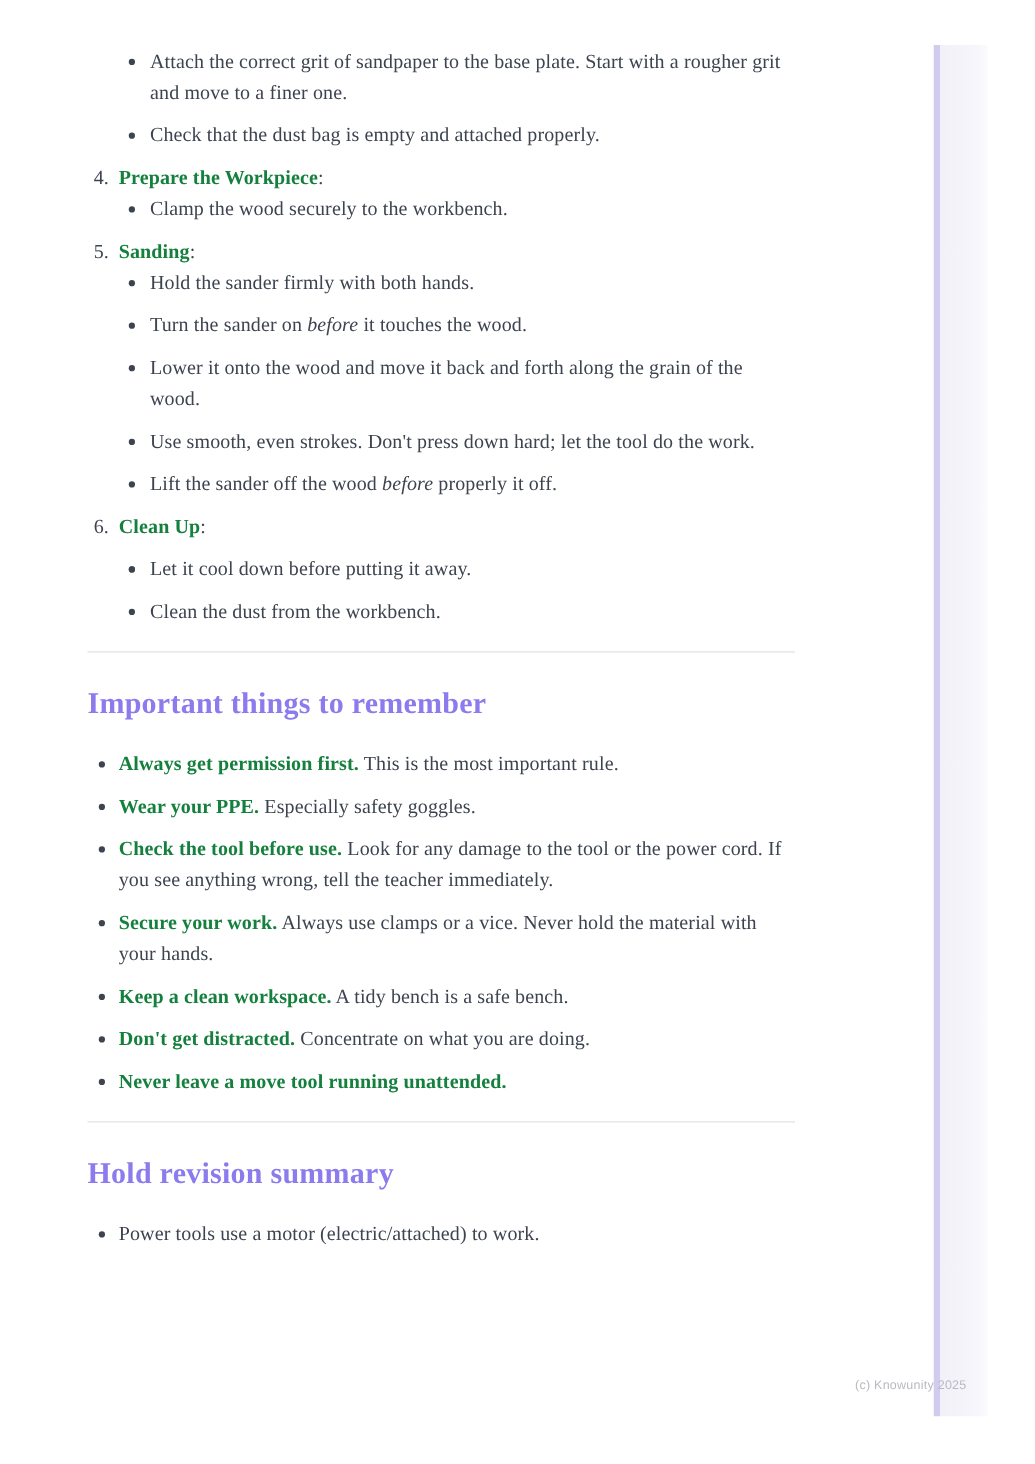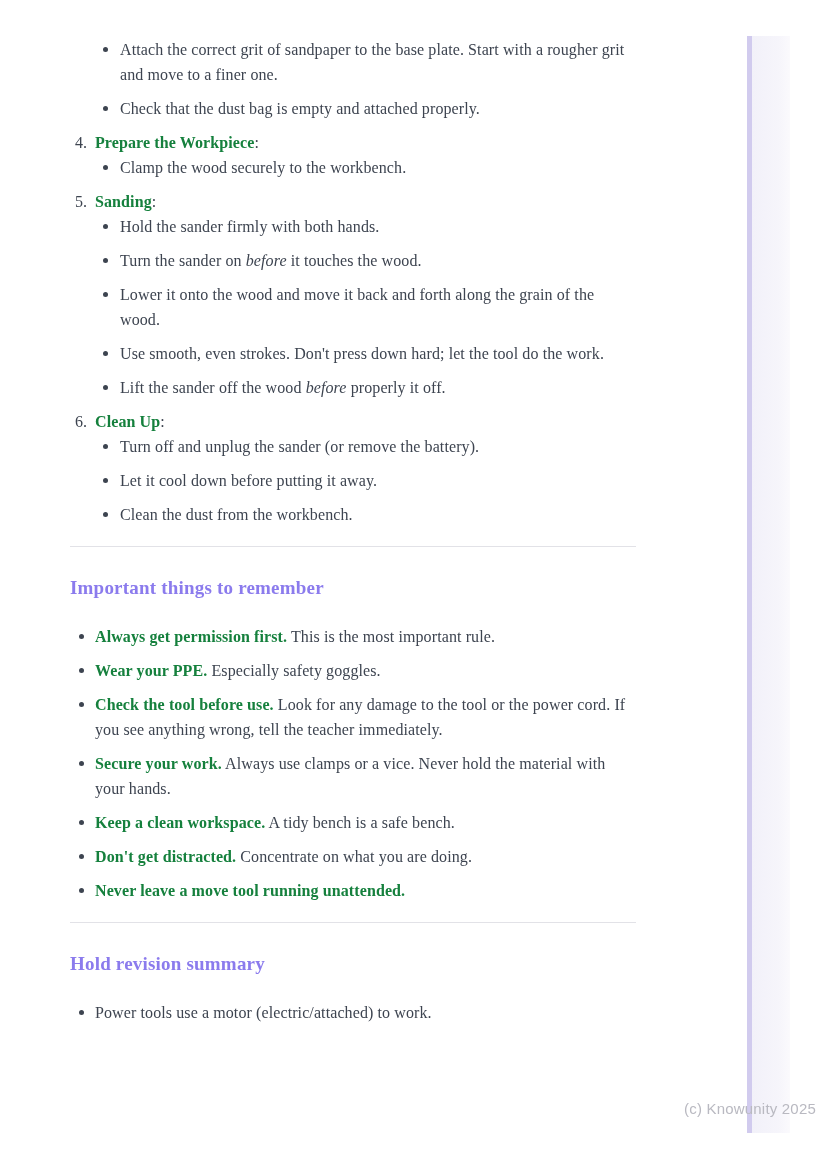--- a/index.html
+++ b/index.html
@@ -23,31 +23,31 @@
   .dot{
     position:absolute;top:10px;width:5px;height:5px;border-radius:50%;
     background:#3d4450;display:block;
   }
   .num-item{margin-top:8px;}
   .num-line{position:relative;padding-left:25px;}
   .num{position:absolute;left:5px;top:0;}
   .b{font-weight:700;color:#15803d;}
   .i{font-style:italic;}
   h2{
-    font-size:19px;line-height:30px;font-weight:700;margin:26px 0 21px 0;
+    font-size:24px;line-height:30px;font-weight:700;margin:26px 0 21px 0;
     color:#8b7bed;letter-spacing:0.2px;
   }
   hr{border:none;border-top:1px solid #e2e2e7;margin:19px 0 0 0;}
   .page-edge{
     position:absolute;left:747px;top:36px;width:38px;height:1097px;
     border-left:5px solid #d1cbee;
     background:linear-gradient(to right,#f2f1f9 0%,#f6f5fb 70%,#fbfafd 100%);
   }
   .watermark{
-    position:absolute;left:684px;top:1102px;font-size:15px;line-height:14px;
+    position:absolute;left:684px;top:1102px;font-size:10px;line-height:14px;
     color:#b9b9c1;z-index:5;white-space:nowrap;letter-spacing:0.2px;
   }
 </style>
 </head>
 <body>
 
 <div class="page">
   <div class="content">
     <ul class="sub" id="intro-list">
         <li><span class="dot"></span><span>Attach the correct grit of sandpaper to the base plate. Start with a rougher grit and move to a finer one.</span></li>
@@ -66,21 +66,21 @@
             <li><span class="dot"></span><span>Hold the sander firmly with both hands.</span></li>
             <li><span class="dot"></span><span>Turn the sander on </span><span class="i">before</span><span> it touches the wood.</span></li>
             <li><span class="dot"></span><span>Lower it onto the wood and move it back and forth along the grain of the wood.</span></li>
             <li><span class="dot"></span><span>Use smooth, even strokes. Don't press down hard; let the tool do the work.</span></li>
             <li><span class="dot"></span><span>Lift the sander off the wood </span><span class="i">before</span><span> properly it off.</span></li>
           </ul>
         </div>
         <div class="num-item">
           <div class="num-line"><span class="num">6.</span><span class="b">Clean Up</span><span>:</span></div>
           <ul class="sub">
-            <li><span class="dot"></span><span>Turn off and unplug the sander (or remove the battery).</span></li>
+            <li><span class="dot"></span></li>
             <li><span class="dot"></span><span>Let it cool down before putting it away.</span></li>
             <li><span class="dot"></span><span>Clean the dust from the workbench.</span></li>
           </ul>
         </div>
       </div>
     <div id="sections">
         <hr>
         <h2>Important things to remember</h2>
         <ul class="top">
           <li><span class="dot"></span><span class="b">Always get permission first.</span><span> This is the most important rule.</span></li>

